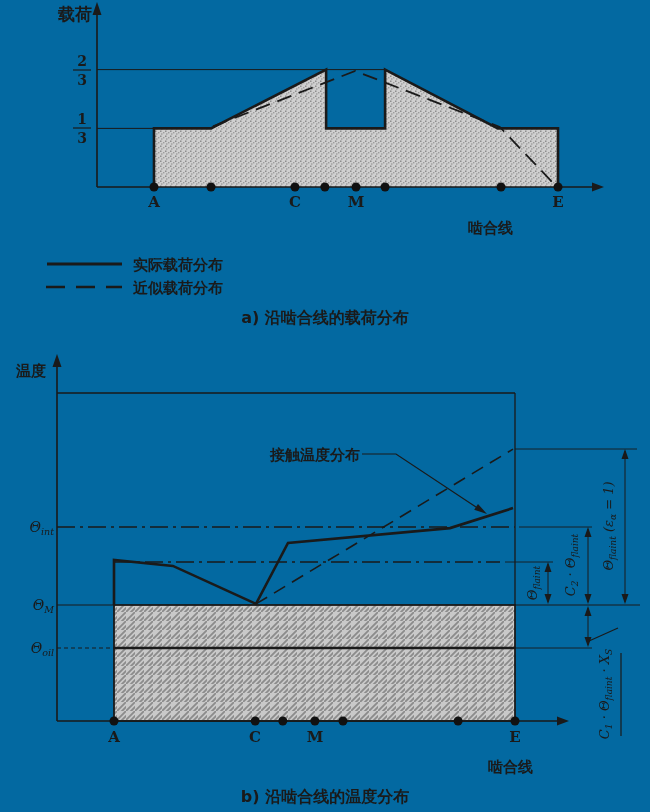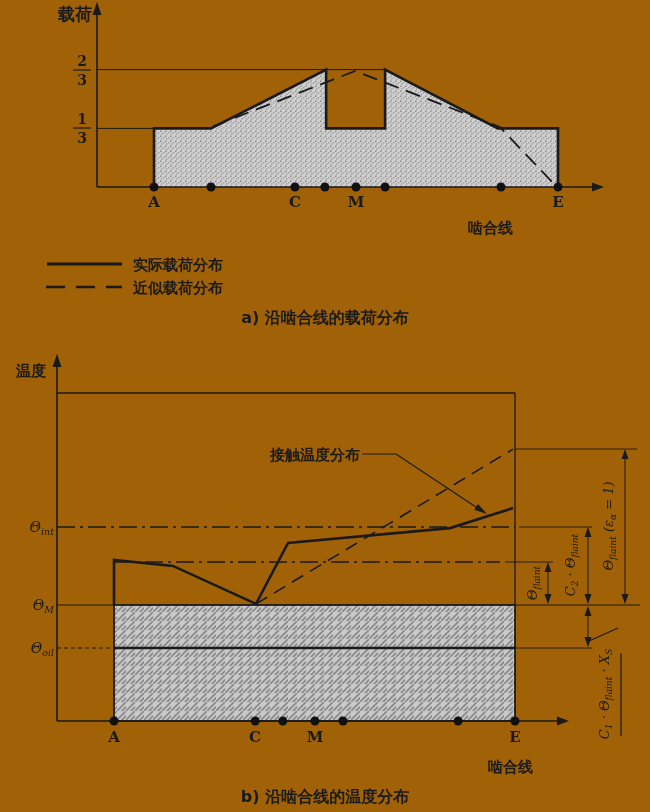--- a/index.html
+++ b/index.html
@@ -1,16 +1,16 @@
 <!DOCTYPE html>
 <html><head>
 <meta charset="utf-8">
 <style>
   html,body{margin:0;padding:0;background:#ffffff;}
-  #figure-root{position:relative;width:650px;height:812px;background:#a16207;overflow:hidden;}
+  #figure-root{position:relative;width:650px;height:812px;background:#0369a1;overflow:hidden;}
   svg{position:absolute;top:0;left:0;}
   .stroke{stroke:#1a1a1a;fill:none;}
   .cjk{font-family:"DejaVu Sans",sans-serif;font-weight:bold;fill:#1a1a1a;}
   .ser{font-family:"DejaVu Serif",serif;font-weight:bold;fill:#1a1a1a;}
   .sym{font-family:"DejaVu Serif",serif;font-style:italic;fill:#1a1a1a;}
 </style>
 </head>
 <body>
 
 <div id="figure-root">

